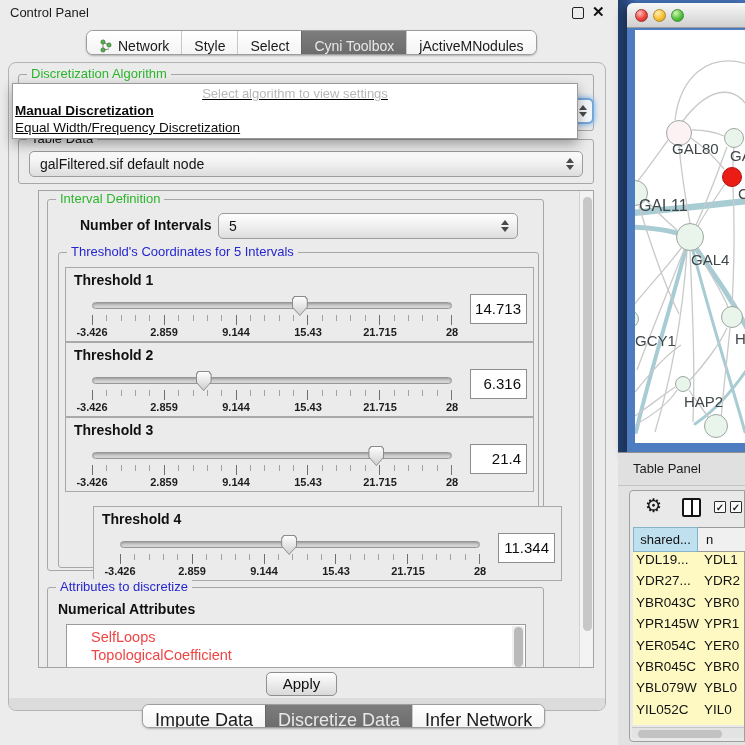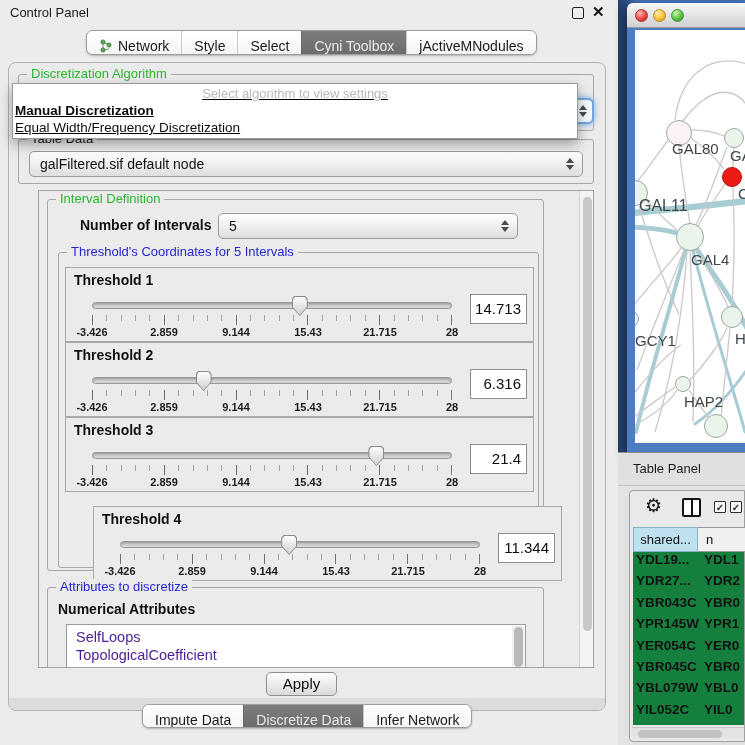--- a/index.html
+++ b/index.html
@@ -14,21 +14,21 @@
   #float-btn { position:absolute; left:572px; top:7px; width:12px; height:12px; border:1.5px solid #222; border-radius:2px; }
   #close-btn { position:absolute; left:592px; top:3px; font-size:15px; font-weight:bold; color:#111; cursor:default; }
 
   
   .seg { position:absolute; display:flex; height:25px; border:1px solid #9d9d9d; border-radius:7px; overflow:hidden; background:#fff; box-shadow:0 1px 2px rgba(0,0,0,.25); }
   .seg .tab { display:flex; align-items:center; gap:5px; padding:15px 12px; font-size:14px; color:#1a1a1a; background:linear-gradient(#ffffff,#f1f1f1); border-left:1px solid #c8c8c8; white-space:nowrap; }
   .seg .tab:first-child { border-left:none; }
   .seg .tab.active { background:linear-gradient(#7d7d7d,#676767); color:#e8e8e8; border-left-color:#676767; }
   #top-tabs { left:86px; top:30px; }
   #bottom-tabs { left:142px; top:704px; height:24px; }
-  #bottom-tabs .tab { font-size:14px; }
+  #bottom-tabs .tab { font-size:18px; }
 
   .net-icon { width:14px; height:14px; display:inline-block; }
 
   #cyni-panel { position:absolute; left:8px; top:62px; width:598px; height:649px; background:#ebebeb; border:1px solid #b3b3b3; border-radius:8px; }
   #cyni-bottom-strip { position:absolute; left:9px; top:698px; width:596px; height:12px; background:#dcdcdc; border-radius:0 0 7px 7px; }
 
   
   .grp { position:absolute; border:1px solid #a7a7a7; border-radius:3px; }
   .grp-label { position:absolute; top:-9px; left:8px; background:#ebebeb; padding:0 4px; font-size:13px; white-space:nowrap; }
   .lbl-green { color:#2db52d; }
@@ -65,21 +65,21 @@
     background-image:
       repeating-linear-gradient(to right,#6e6e6e 0 1px,transparent 1px 20%),
       repeating-linear-gradient(to right,#a2a2a2 0 1px,transparent 1px 4%);
     background-size:100% 10px,100% 6px; background-repeat:no-repeat; }
   .th-scale { position:absolute; left:0; top:31px; width:100%; height:13px; }
   .th-scale span { position:absolute; transform:translateX(-50%); font-size:11px; font-weight:bold; color:#1d1d1d; white-space:nowrap; }
   .th-value { position:absolute; right:6px; top:26px; width:57px; height:30px; background:#fff; border:1px solid #8d8d8d; font-size:15px; color:#0d0d0d; text-align:right; line-height:28px; padding-right:5px; }
 
   
   #attr-list { position:absolute; left:18px; top:36px; width:460px; height:110px; background:#fff; border:1px solid #9a9a9a; }
-  #attr-list .item { font-size:14.5px; color:#4c1d95; line-height:18px; padding-left:9px; }
+  #attr-list .item { font-size:14.5px; color:#ef4444; line-height:18px; padding-left:24px; }
   #attr-list .item:first-child { padding-top:3px; }
   #list-vsb { position:absolute; right:1px; top:1px; width:12px; height:106px; background:#efefef; }
   #list-vsb .thumb { position:absolute; left:1.5px; top:1px; width:9px; height:40px; background:#b9b9b9; border-radius:5px; }
 
   #apply-btn { position:absolute; left:266px; top:672px; width:71px; height:24px; background:linear-gradient(#ffffff,#d9d9d9); border:1px solid #8f8f8f; border-radius:5px; font-size:15px; color:#0f0f0f; text-align:center; line-height:22px; z-index:6; }
 
   
   #right-side { position:absolute; left:618px; top:0; width:127px; height:745px; background:#e2e2e2; }
   #net-area { position:absolute; left:0; top:0; width:127px; height:455px; background:linear-gradient(to right,#22406e 0,#2b4b81 7px,#3a5fa3 13px,#4470b5 19px); }
   #net-window { position:absolute; left:9px; top:3px; width:118px; height:450px; background:#4e7cc1; border-radius:6px 0 0 0; box-shadow:-4px 3px 9px rgba(0,0,0,.45); }
@@ -99,21 +99,21 @@
   #tb-toolbar { position:absolute; left:0; top:0; width:114px; height:32px; }
   #gear { position:absolute; left:15px; top:3px; font-size:19px; color:#141414; }
   #col-icon { position:absolute; left:52px; top:7px; width:19px; height:19px; border:2px solid #141414; border-radius:2px; background:#fff; }
   #col-icon::after { content:""; position:absolute; left:7px; top:0; width:2px; height:15px; background:#141414; }
   .cb-icon { position:absolute; top:10px; width:12px; height:12px; border:1.5px solid #2c2c2c; border-radius:1px; background:#fafafa; font-size:10px; line-height:11px; text-align:center; color:#222; font-weight:bold; }
   #cb1 { left:84px; } #cb2 { left:100px; }
   #tb-header { position:absolute; left:3px; top:36px; height:25px; display:flex; }
   .hcell { border:1px solid #9a9a9a; font-size:13px; color:#111; line-height:23px; }
   #hcell1 { width:65px; background:#bfe0ee; border-color:#85b4c9; text-align:center; }
   #hcell2 { width:60px; background:#f0f0f0; padding-left:8px; border-left:none; }
-  #tb-rows { position:absolute; left:3px; top:61px; width:111px; height:173px; background:#15803d; overflow:hidden;font-weight:bold; }
+  #tb-rows { position:absolute; left:3px; top:61px; width:111px; height:173px; background:#fef9c3; overflow:hidden; }
   .trow { display:flex; height:21.4px; font-size:13.5px; color:#121212; }
   .trow .c1 { width:68px; padding-left:3px; overflow:hidden; white-space:nowrap; }
   .trow .c2 { width:43px; padding-left:3px; overflow:hidden; white-space:nowrap; }
   #tb-hsb { position:absolute; left:2px; top:236px; width:112px; height:11px; background:#e3e3e3; border-top:1px solid #c6c6c6; }
   #tb-hsb .thumb { position:absolute; left:6px; top:1.5px; width:84px; height:8px; background:#c2c2c2; border-radius:4px; }
 </style>
 </head>
 <body>
 
 <div id="screen">

